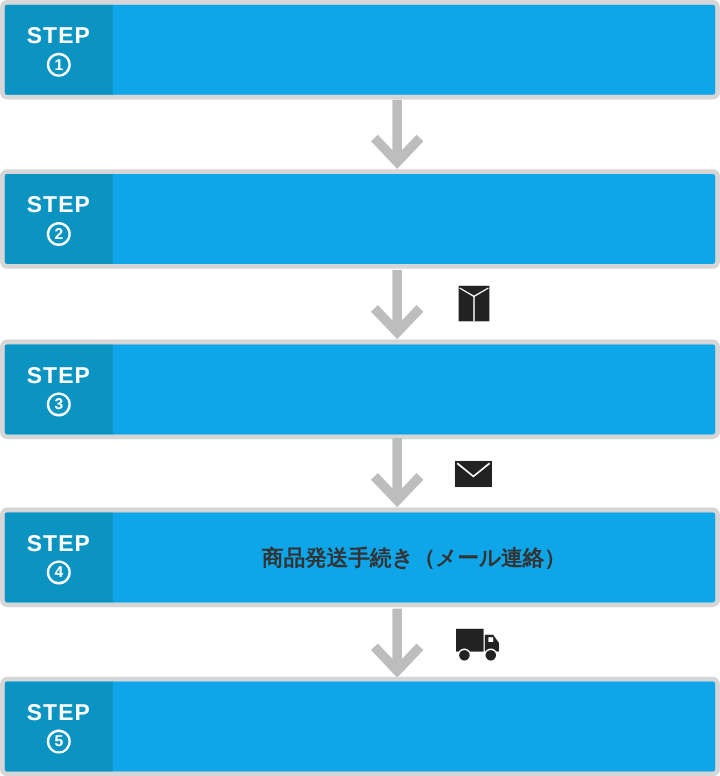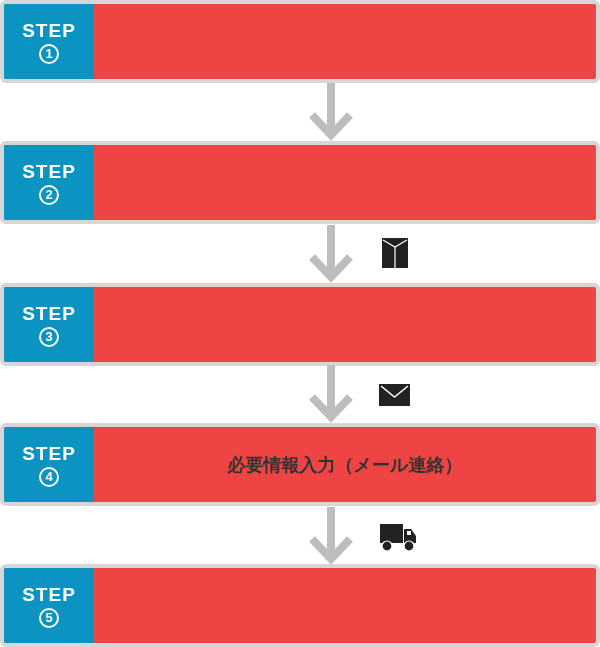--- a/index.html
+++ b/index.html
@@ -1,21 +1,21 @@
 <!DOCTYPE html>
 <html><head>
   <meta charset="utf-8">
   <style>
     html, body { margin: 0; padding: 0; background: #ffffff; }
     body { width: 600px; height: 647px; position: relative; overflow: hidden;
            font-family: "DejaVu Sans", "Liberation Sans", sans-serif; }
     .step {
       position: absolute; left: 0; width: 600px; height: 83px;
       box-sizing: border-box; border: 4px solid #d6d6d6; border-radius: 6px;
-      background: #ef4444; display: flex; overflow: hidden;
+      background: #0ea5e9; display: flex; overflow: hidden;
     }
     .badge {
       width: 90px; height: 100%; background: #0b93c2; color: #ffffff;
       display: flex; flex-direction: column; align-items: center; justify-content: center;
       flex-shrink: 0;
     }
     .badge-label { font-family: "Liberation Sans", sans-serif; font-weight: bold; font-size: 19px; letter-spacing: 1px; line-height: 22px; }
     .badge-num {
       margin-top: 2px; width: 20px; height: 20px; border: 2px solid #ffffff; border-radius: 50%;
       box-sizing: border-box; display: flex; align-items: center; justify-content: center;
@@ -74,21 +74,21 @@
 <svg class="side-icon" style="left:379px; top:384px; width:31px; height:22px;" viewBox="0 0 31 22">
   <rect x="0" y="0" width="31" height="22" fill="#222222"></rect>
   <polyline points="2,2 15.5,13 29,2" fill="none" stroke="#ffffff" stroke-width="1.5"></polyline>
 </svg>
 
 <div class="step" style="top:423px;">
   <div class="badge">
     <span class="badge-label">STEP</span>
     <span class="badge-num">4</span>
   </div>
-  <div class="step-text">必要情報入力（メール連絡）</div>
+  <div class="step-text">商品発送手続き（メール連絡）</div>
 </div>
 
 <svg class="arrow" style="top:507px;" viewBox="0 0 44 58">
   <rect x="18" y="0" width="8" height="48" fill="#bdbdbd"></rect>
   <polyline points="3,32 22,52 41,32" fill="none" stroke="#bdbdbd" stroke-width="8"></polyline>
 </svg>
 <svg class="side-icon" style="left:380px; top:522px; width:36px; height:30px;" viewBox="0 0 36 30">
   <rect x="0" y="2" width="23" height="19" fill="#222222"></rect>
   <path d="M24,7 L31,7 L36,14 L36,21 L24,21 Z" fill="#222222"></path>
   <rect x="27" y="9" width="4" height="4" fill="#ffffff"></rect>

